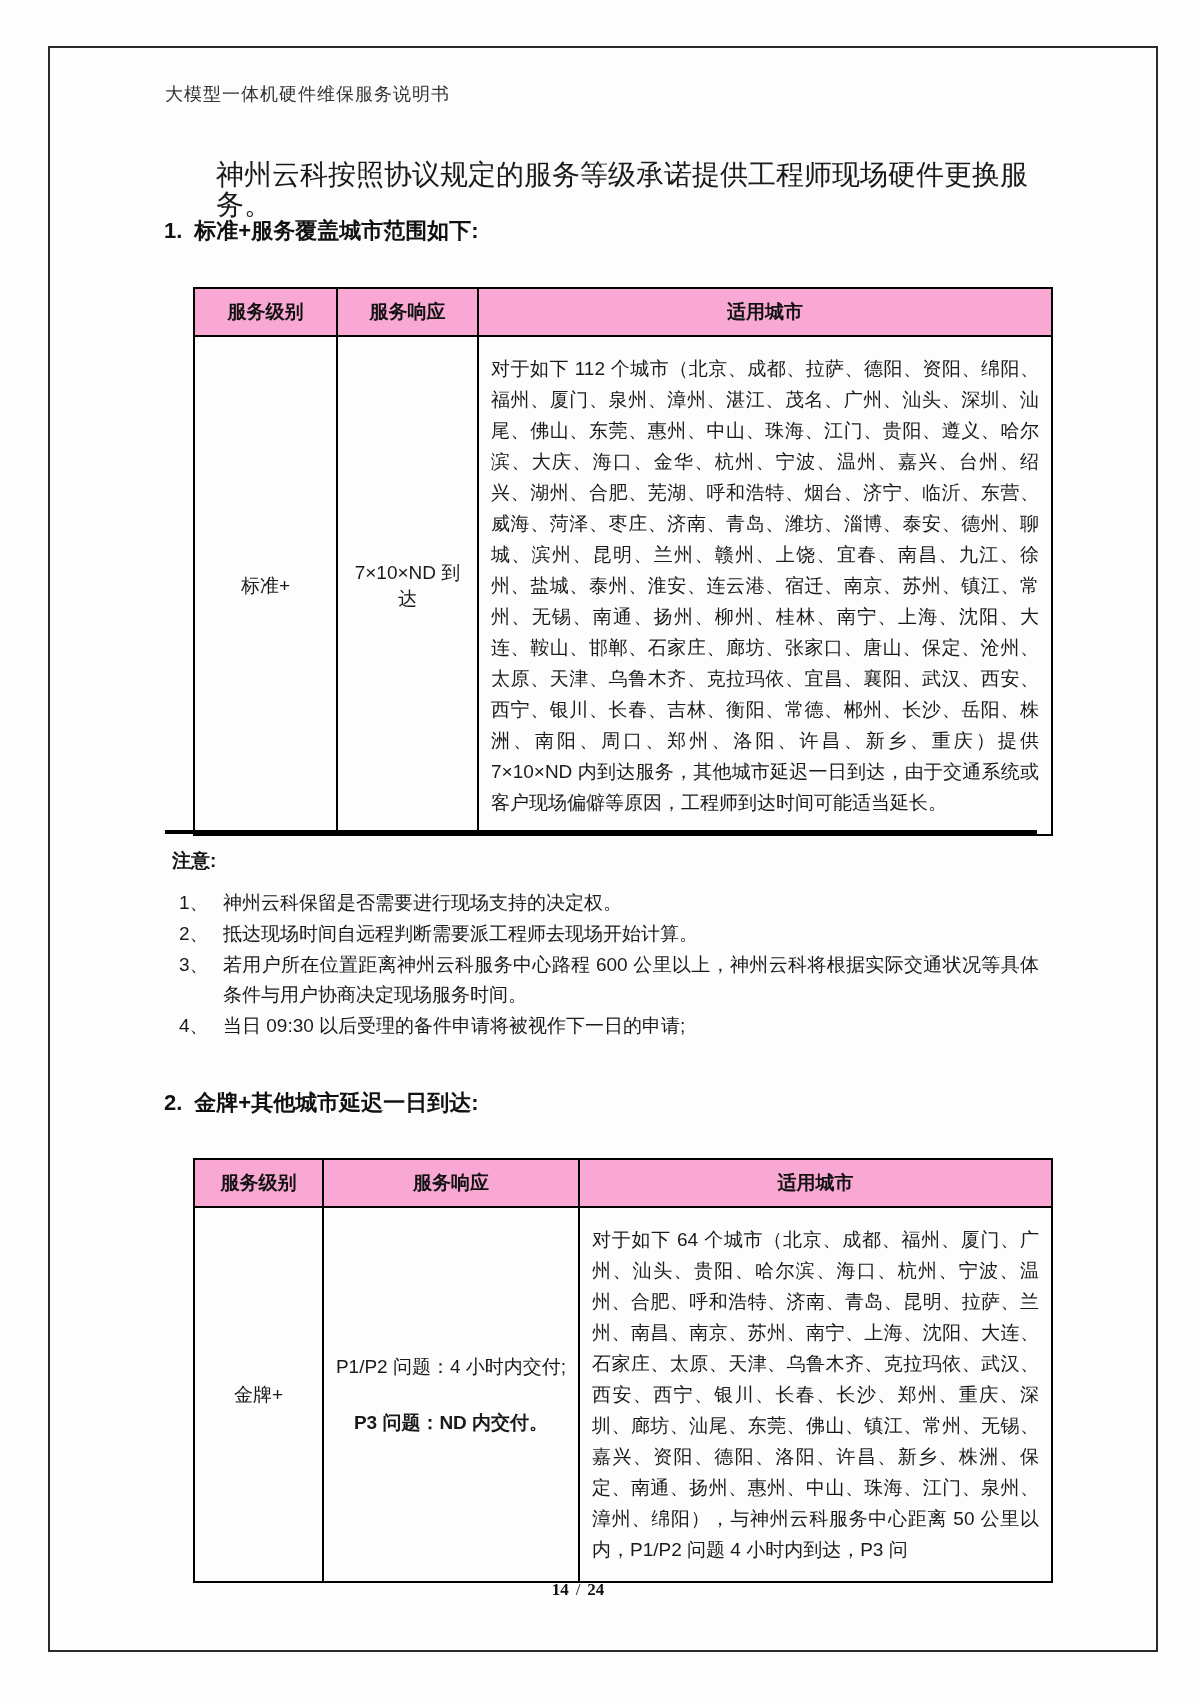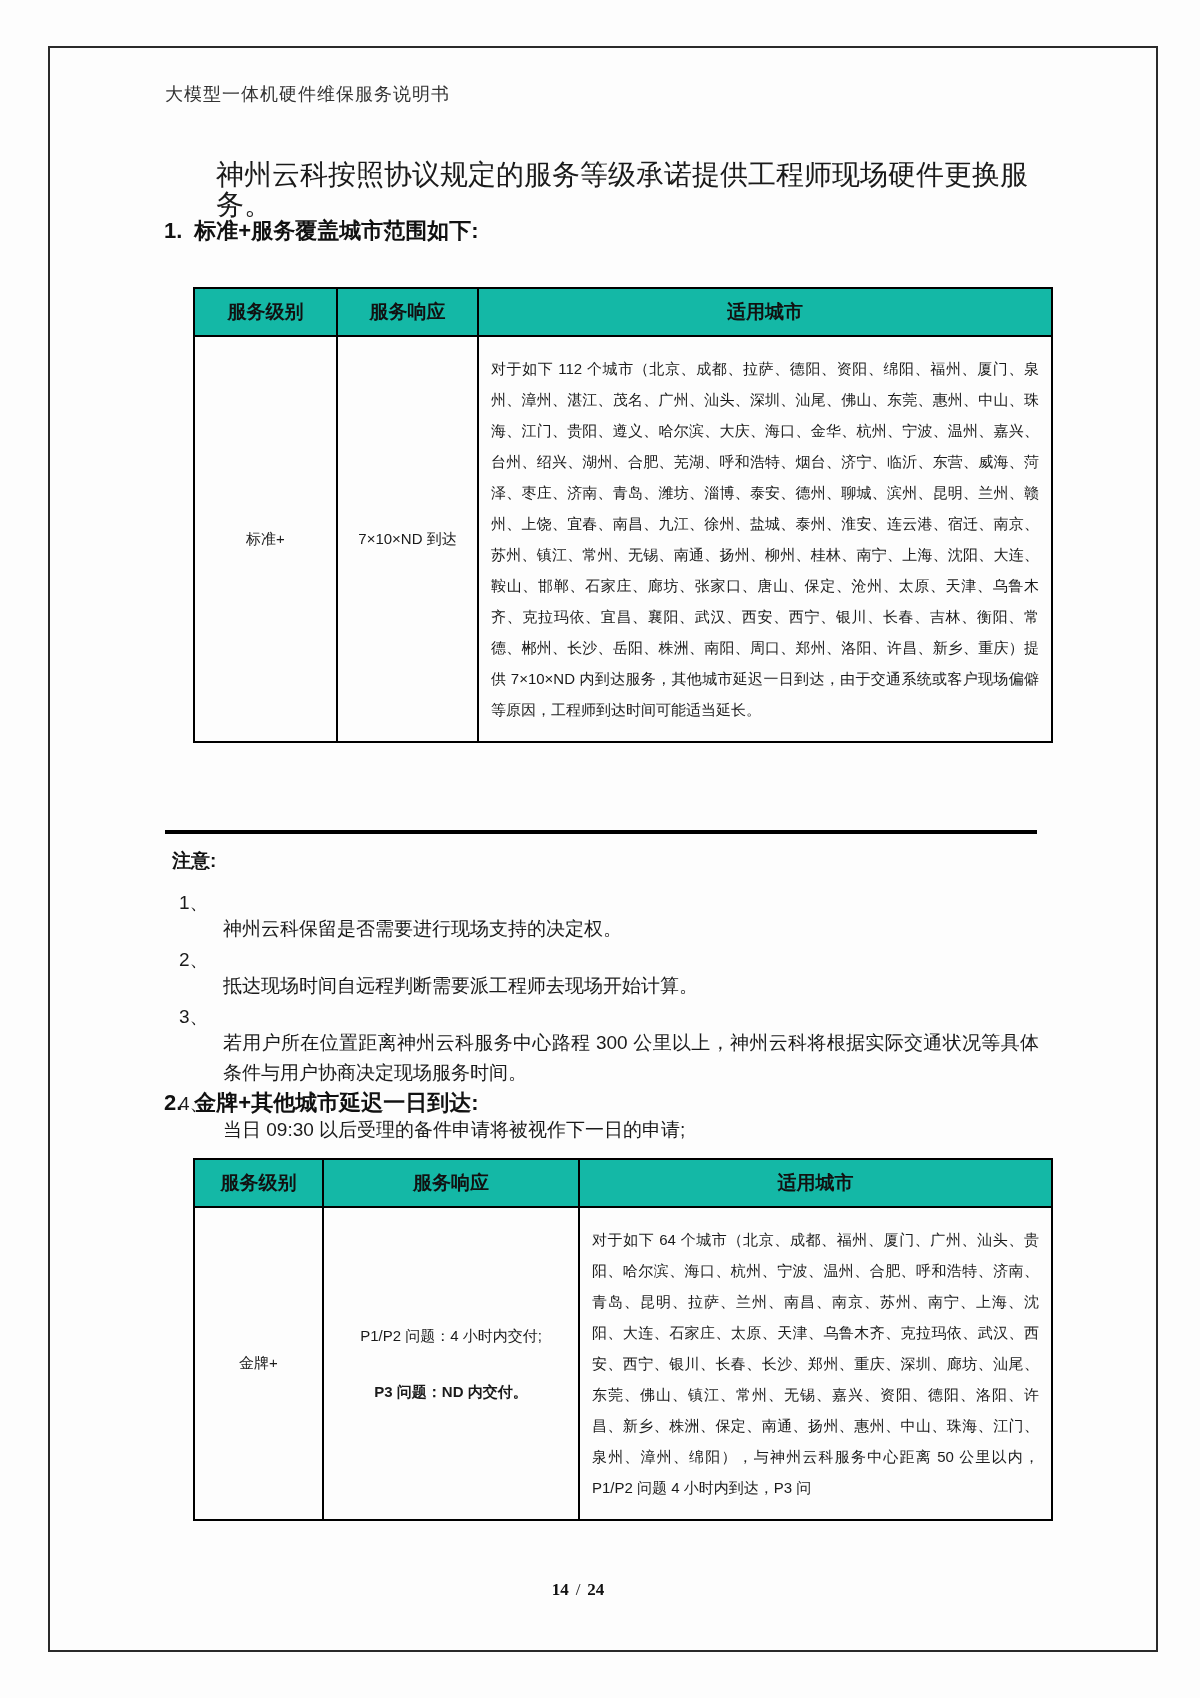--- a/index.html
+++ b/index.html
@@ -35,24 +35,24 @@
   table.svc-table{
     position:absolute;left:193px;width:858px;
     border-collapse:collapse;table-layout:fixed;
   }
   .t1{top:287px;}
   .t2{top:1158px;}
   table.svc-table th,table.svc-table td{
     border:2px solid #000;
   }
   table.svc-table th{
-    height:44px;background:#14b8a6;
+    height:44px;background:#f9a8d4;
     font-size:19px;font-weight:bold;text-align:center;color:#111;
   }
-  table.svc-table td{vertical-align:middle;font-size:15px;margin-top:44px;}
+  table.svc-table td{vertical-align:middle;font-size:19px;margin-top:44px;}
   td.center-cell{text-align:center;padding:6px 8px;}
   td.cities-cell{
     padding:16px 12px;text-align:justify;text-justify:inter-ideograph;
     line-height:31px;vertical-align:top;
   }
   .t1 col.c1{width:143px;} .t1 col.c2{width:141px;} .t1 col.c3{width:574px;}
   .t2 col.c1{width:129px;} .t2 col.c2{width:256px;} .t2 col.c3{width:473px;}
   .resp-p{margin:0;line-height:30px;}
   .resp-gap{margin-top:26px;font-weight:bold;}
   .rule{
@@ -63,21 +63,21 @@
     font-size:19px;font-weight:bold;color:#111;
   }
   .notes{
     position:absolute;top:888px;left:179px;width:860px;
   }
   .note-item{
     display:flex;align-items:flex-start;
     font-size:19px;line-height:30px;margin:0 0 1px 0;
   }
   .note-num{width:44px;flex:0 0 44px;}
-  .note-text{flex:1;text-align:justify;text-justify:inter-ideograph;margin-top:26px;}
+  .note-text{flex:1;text-align:justify;text-justify:inter-ideograph;}
   .footer{
     position:absolute;top:1580px;left:48px;width:1060px;
     text-align:center;
     font-family:"Liberation Serif","DejaVu Serif",serif;
     font-size:17px;font-weight:bold;color:#111;
   }
   .footer .sep{margin:0 7px;font-weight:normal;}
 </style>
 </head>
 <body>
@@ -123,21 +123,21 @@
   <div class="note-item">
     <span class="note-num">1、</span>
     <span class="note-text">神州云科保留是否需要进行现场支持的决定权。</span>
   </div>
   <div class="note-item">
     <span class="note-num">2、</span>
     <span class="note-text">抵达现场时间自远程判断需要派工程师去现场开始计算。</span>
   </div>
   <div class="note-item">
     <span class="note-num">3、</span>
-    <span class="note-text">若用户所在位置距离神州云科服务中心路程 300 公里以上，神州云科将根据实际交通状况等具体条件与用户协商决定现场服务时间。</span>
+    <span class="note-text">若用户所在位置距离神州云科服务中心路程 600 公里以上，神州云科将根据实际交通状况等具体条件与用户协商决定现场服务时间。</span>
   </div>
   <div class="note-item">
     <span class="note-num">4、</span>
     <span class="note-text">当日 09:30 以后受理的备件申请将被视作下一日的申请;</span>
   </div>
 </div>
 
 <h2 class="sec-heading h2pos">
   <span class="hnum">2.</span>
   <span>金牌+其他城市延迟一日到达:</span>

